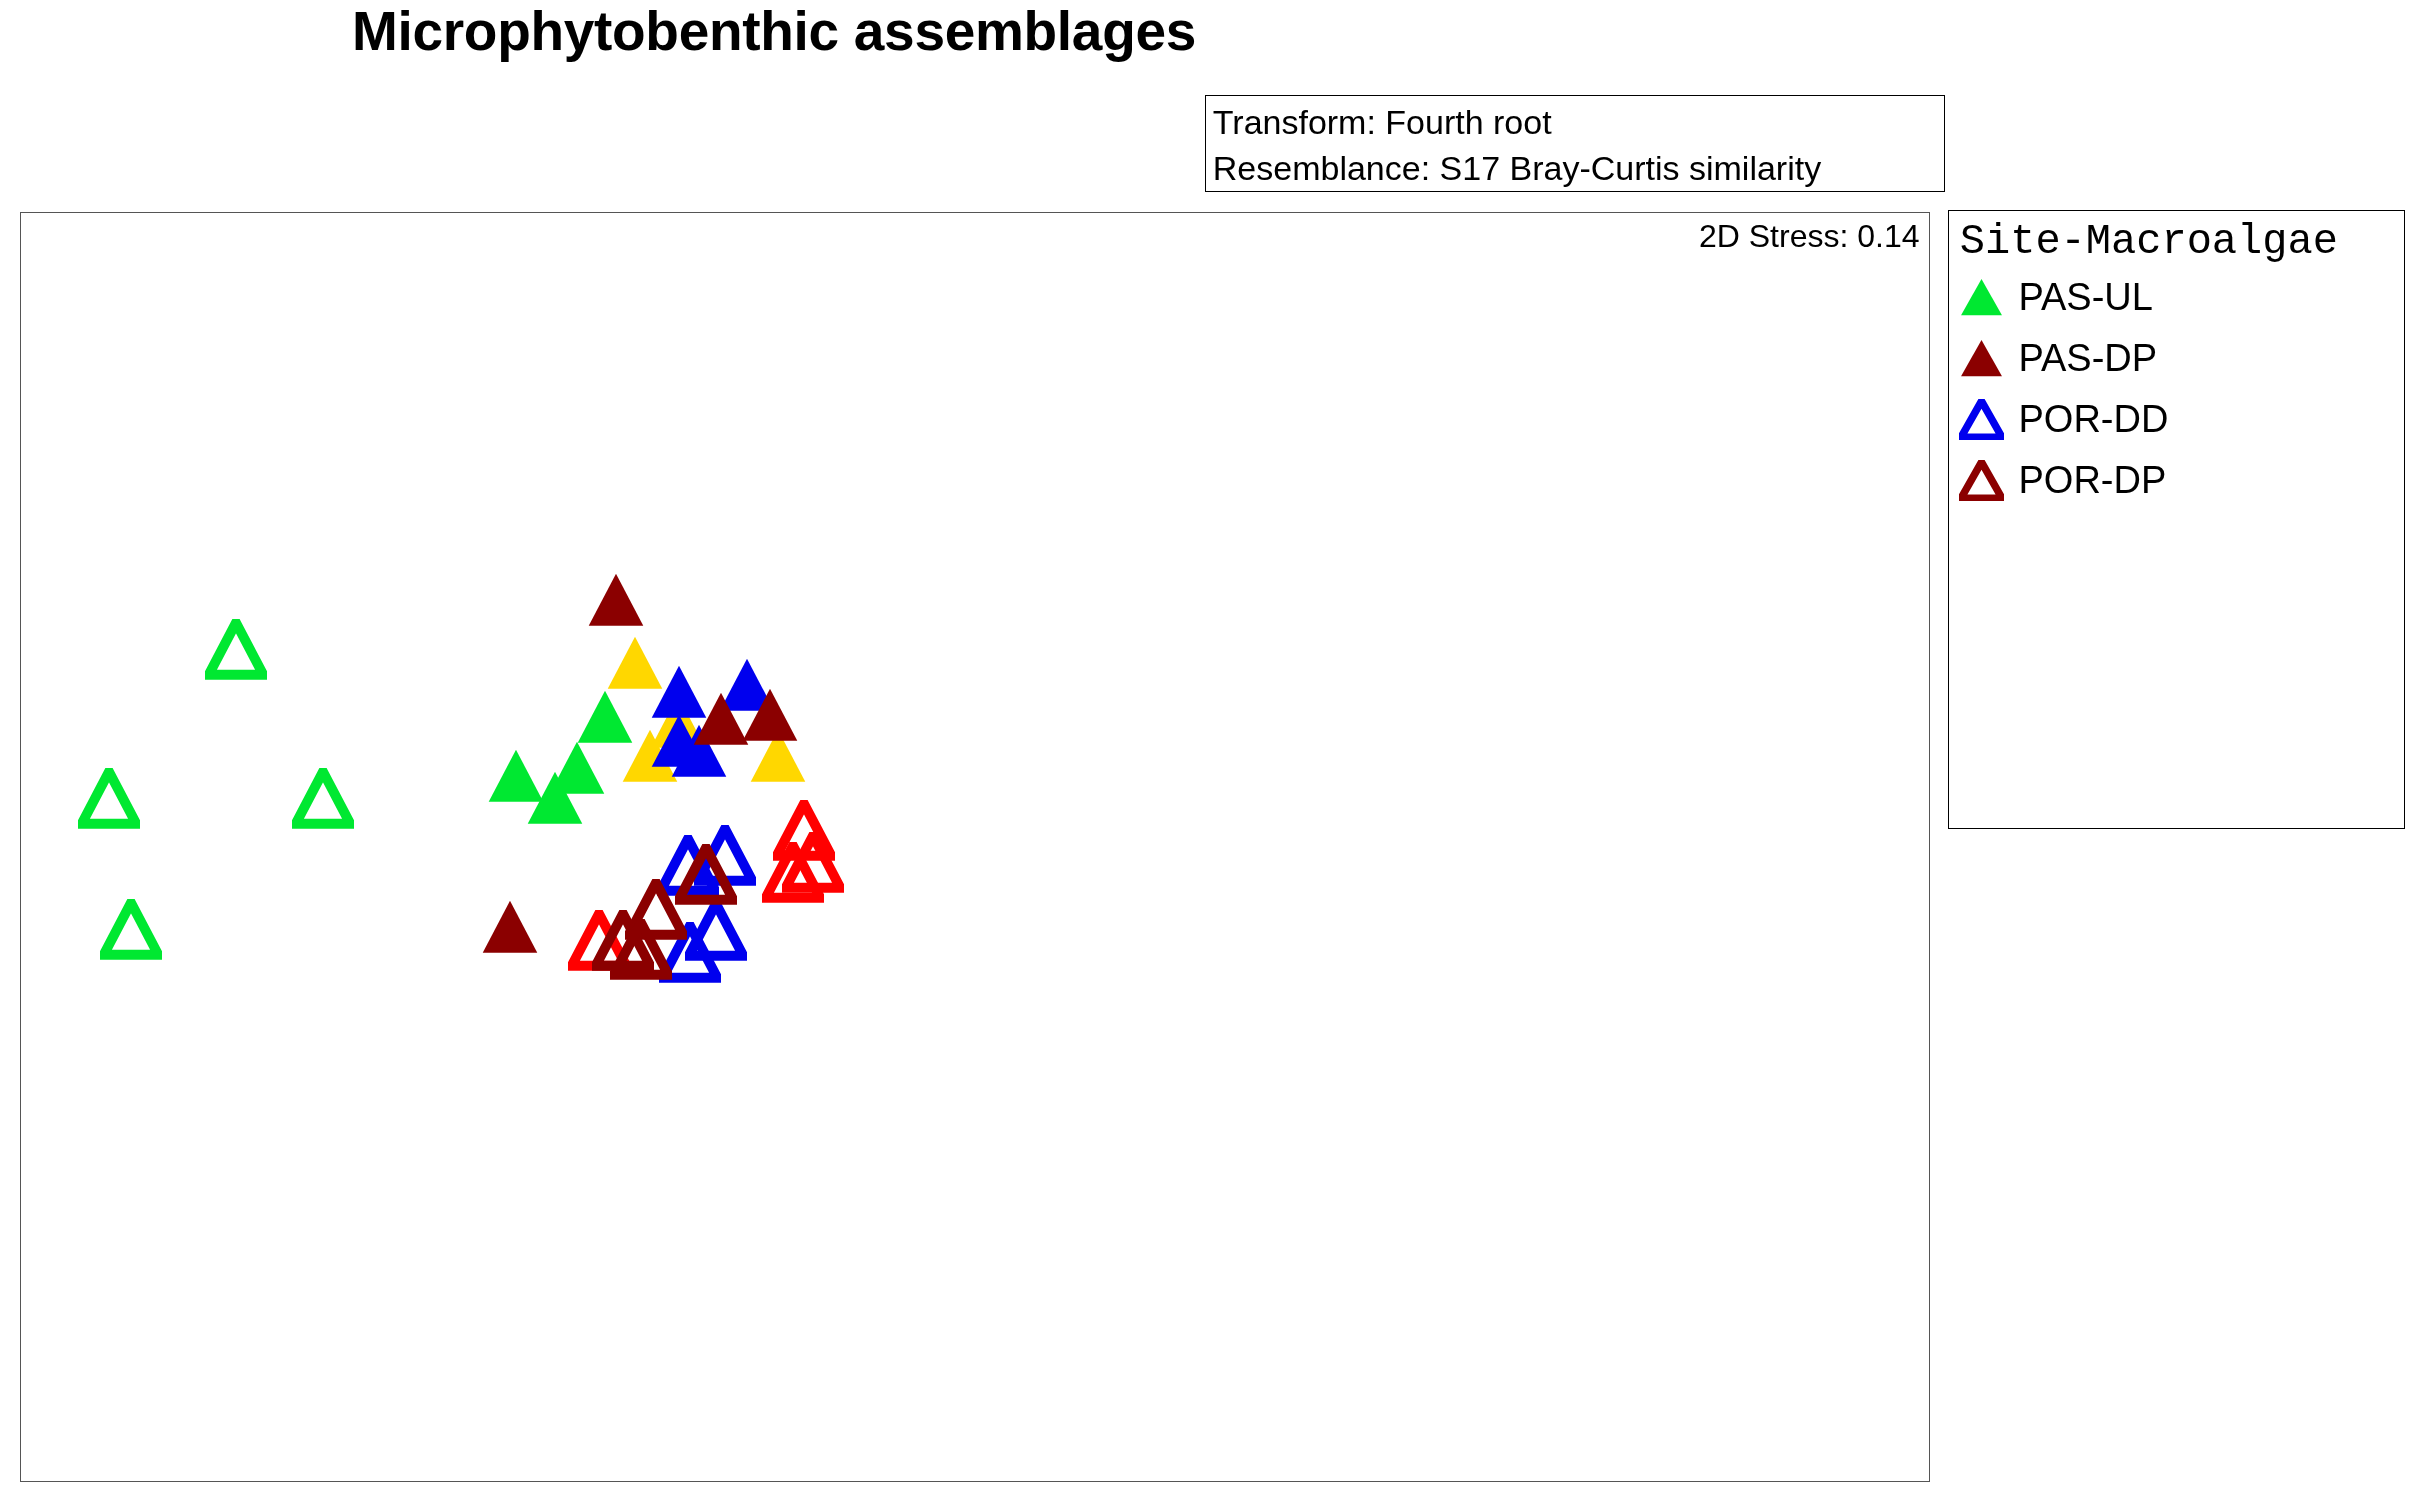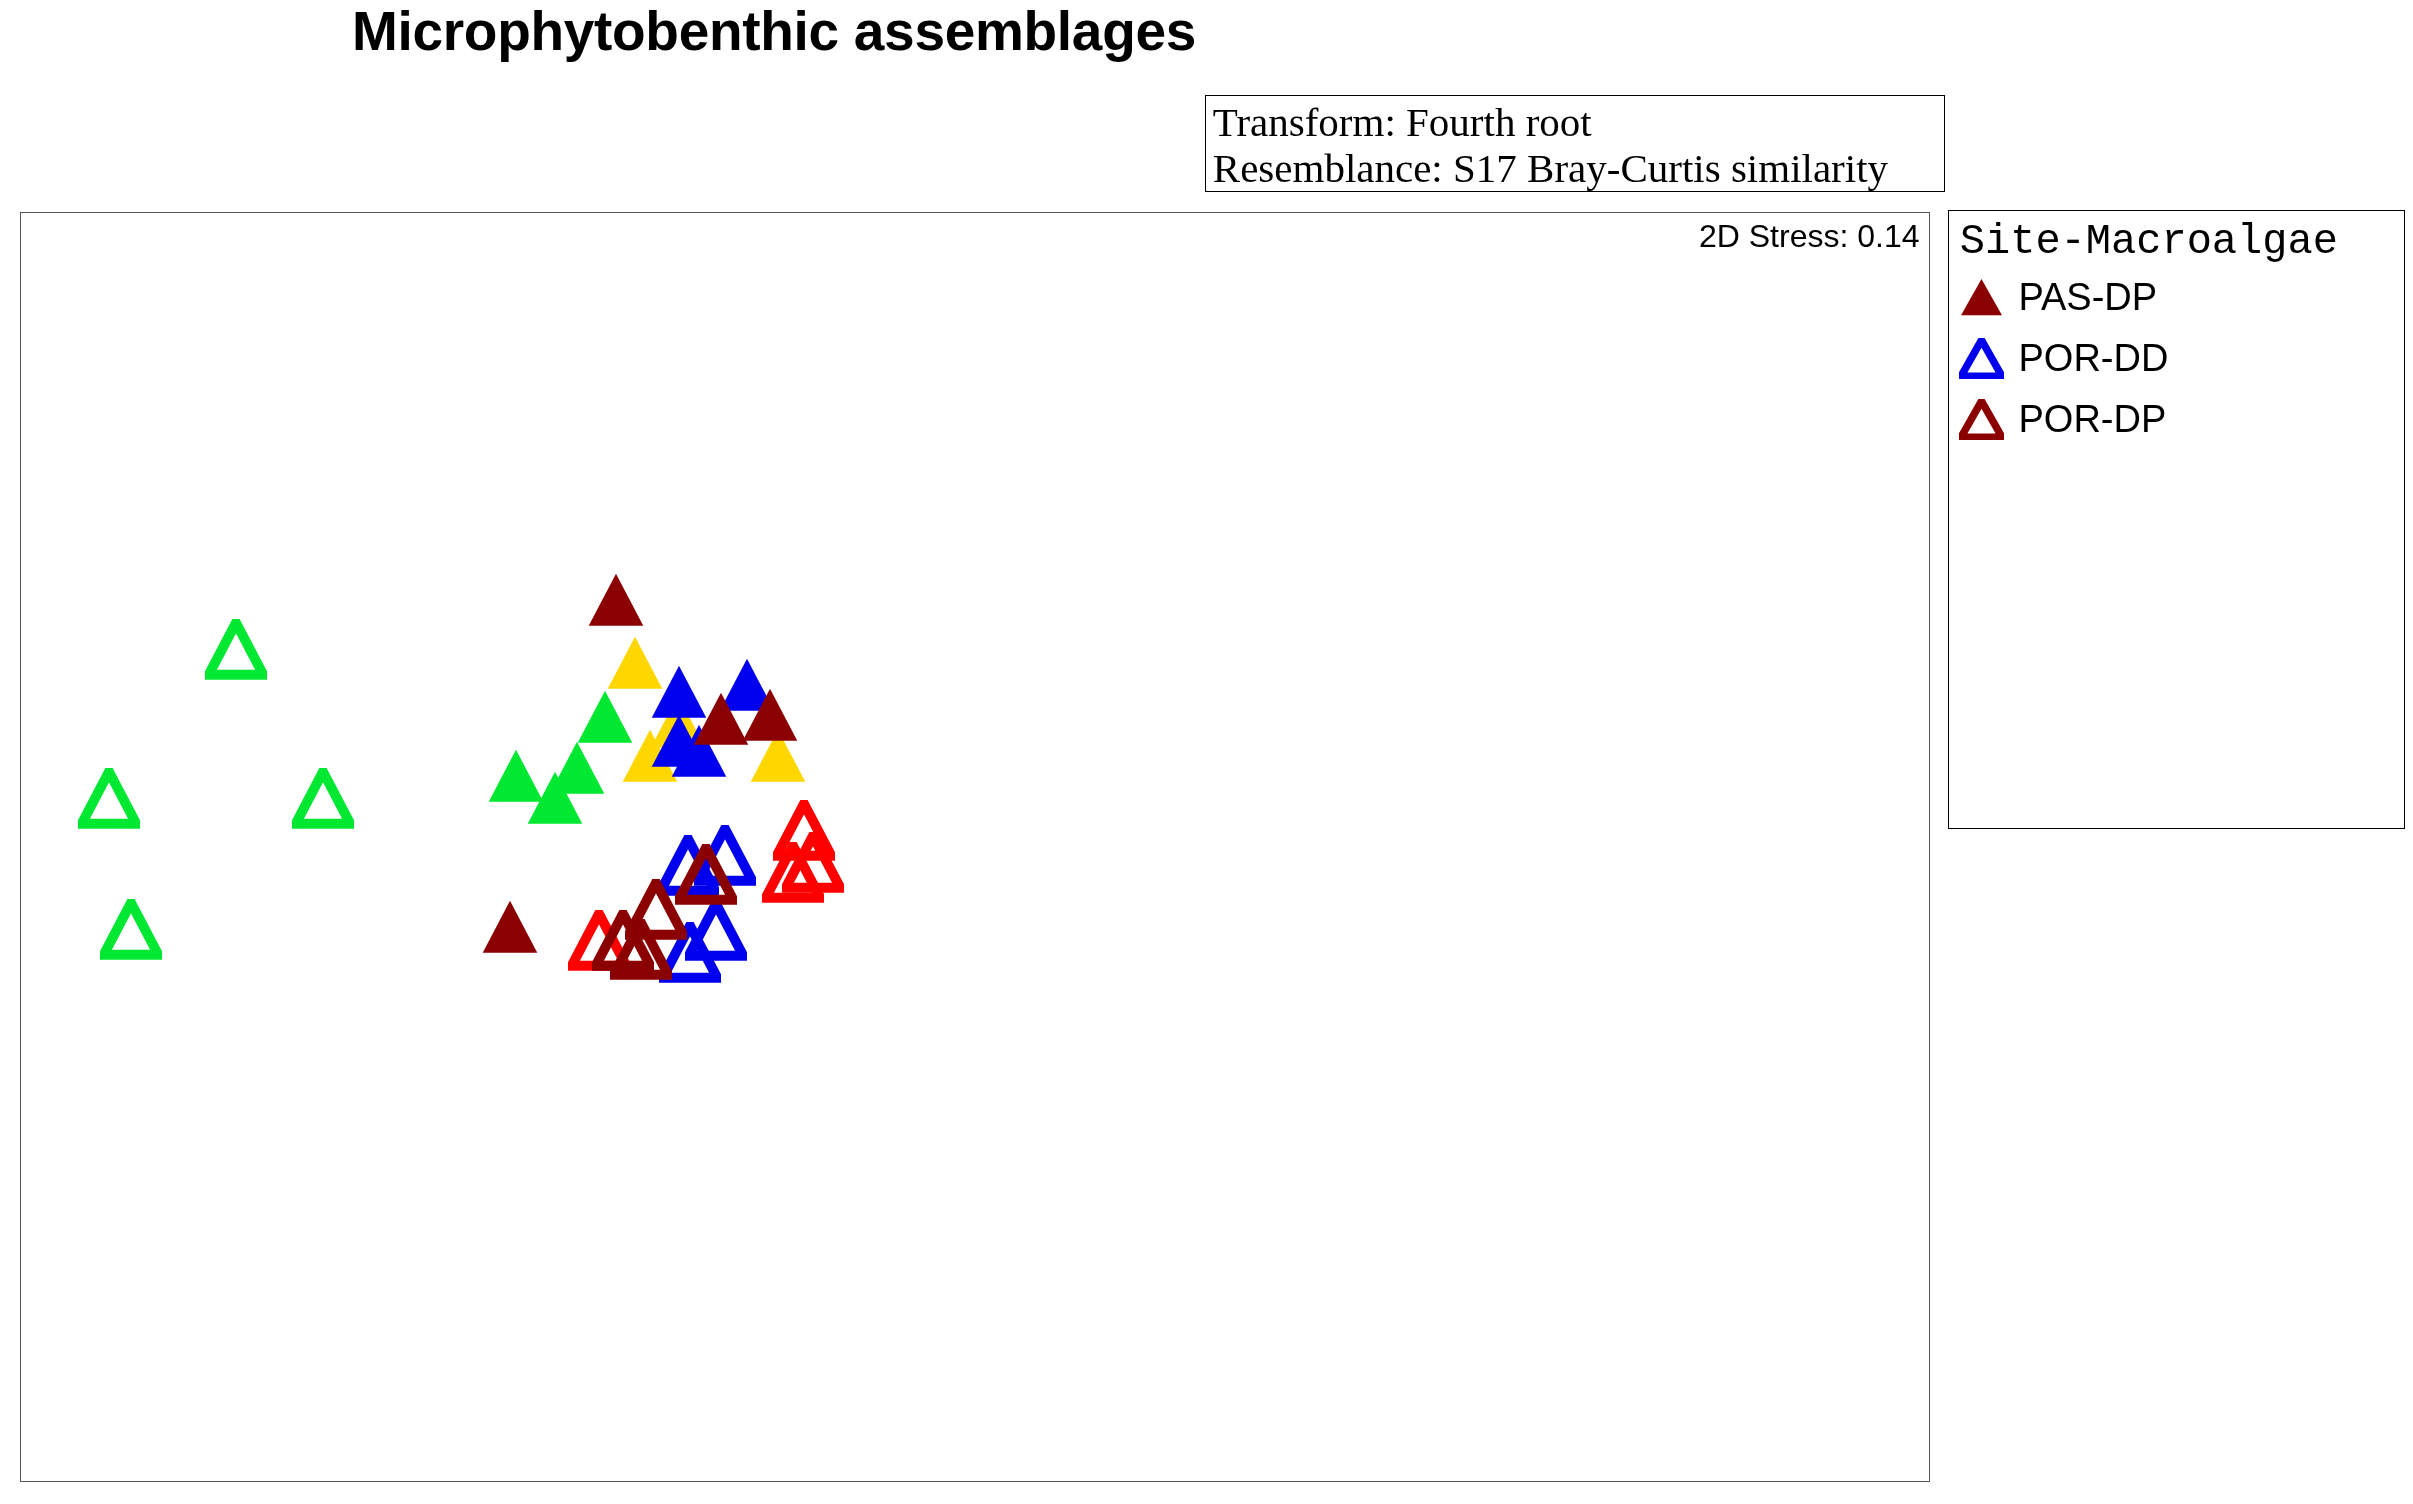--- a/index.html
+++ b/index.html
@@ -40,24 +40,23 @@
     left: 1205px;
     top: 95px;
     width: 740px;
     height: 97px;
     border: 1.4px solid #000000;
     box-sizing: border-box;
     background: #ffffff;
     padding: 2.7px 0 0 6.8px;
   }
   #transform-box .tline {
-    font-size: 41px;
+    font-size: 34px;
     line-height: 46px;
     white-space: nowrap;
-    font-family: Liberation Serif, serif;
   }
 
   
   #plot-frame {
     position: absolute;
     left: 20px;
     top: 212px;
     width: 1910px;
     height: 1270px;
     border: 1.4px solid #555555;
@@ -237,20 +236,26 @@
           <polygon points="50,6 94,90 6,90" fill="none" stroke="#8B0000" stroke-width="16" stroke-linejoin="miter"></polygon>
         </svg>
       </div>
   </div>
 
   <div id="legend-box">
     <div id="legend-title">Site-Macroalgae</div>
     <div id="legend-items">
         <div class="legend-row">
           <svg class="legend-swatch" viewBox="0 0 66 60">
+            <polygon points="33,3 63,56 3,56" fill="#00E831" stroke="none"></polygon>
+          </svg>
+          <span class="legend-label">PAS-UL</span>
+        </div>
+        <div class="legend-row">
+          <svg class="legend-swatch" viewBox="0 0 66 60">
             <polygon points="33,3 63,56 3,56" fill="#8B0000" stroke="none"></polygon>
           </svg>
           <span class="legend-label">PAS-DP</span>
         </div>
         <div class="legend-row">
           <svg class="legend-swatch" viewBox="0 0 66 60">
             <polygon points="33,3 63,56 3,56" fill="#ffffff" stroke="#0000EE" stroke-width="11" stroke-linejoin="miter"></polygon>
           </svg>
           <span class="legend-label">POR-DD</span>
         </div>

